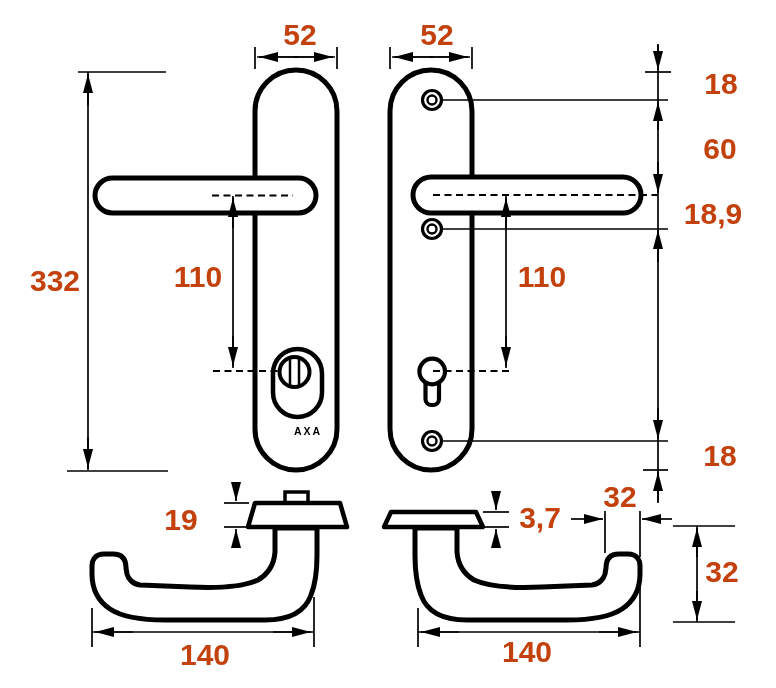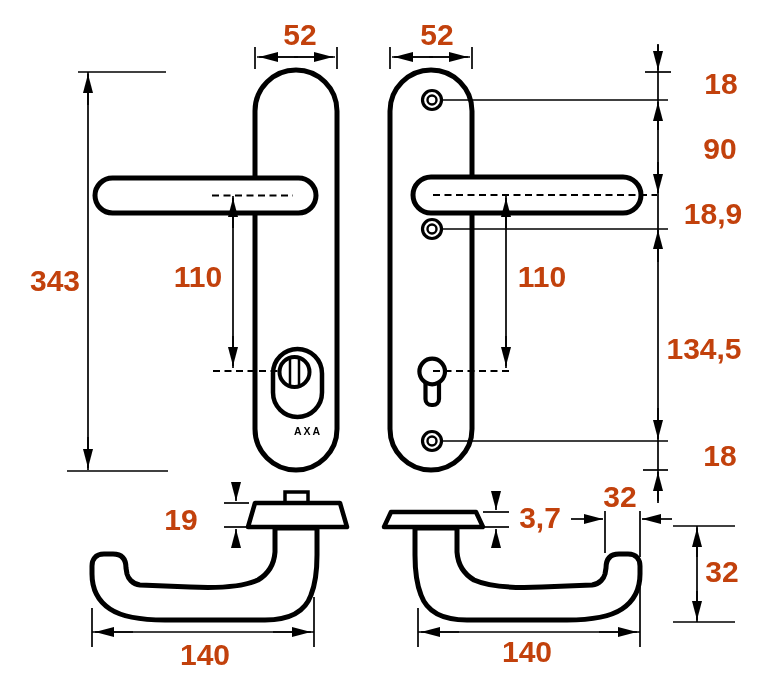--- a/index.html
+++ b/index.html
@@ -169,27 +169,26 @@
     <line class="thin" x1="418" y1="608" x2="418" y2="647"></line>
     <line class="thin" x1="640" y1="584" x2="640" y2="647"></line>
     <line class="thin" x1="418" y1="632" x2="640" y2="632"></line>
     <line class="thin" x1="459" y1="632" x2="421" y2="632" marker-end="url(#ah)"></line>
     <line class="thin" x1="599" y1="632" x2="637" y2="632" marker-end="url(#ah)"></line>
   </g>
 </svg>
 
 <div class="dim" style="left:300px;top:35px">52</div>
 <div class="dim" style="left:437px;top:35px">52</div>
-<div class="dim" style="left:55px;top:281px">343</div>
+<div class="dim" style="left:55px;top:281px">332</div>
 <div class="dim" style="left:198px;top:277px">110</div>
 <div class="dim" style="left:542px;top:277px">110</div>
 <div class="dim" style="left:721px;top:84px">18</div>
-<div class="dim" style="left:720px;top:149px">90</div>
+<div class="dim" style="left:720px;top:149px">60</div>
 <div class="dim" style="left:713px;top:214px">18,9</div>
-<div class="dim" style="left:704px;top:349px">134,5</div>
 <div class="dim" style="left:720px;top:456px">18</div>
 <div class="dim" style="left:181px;top:520px">19</div>
 <div class="dim" style="left:540px;top:518px">3,7</div>
 <div class="dim" style="left:620px;top:497px">32</div>
 <div class="dim" style="left:722px;top:572px">32</div>
 <div class="dim" style="left:205px;top:655px">140</div>
 <div class="dim" style="left:527px;top:652px">140</div>
 <div class="brand" style="left:308px;top:431px">AXA</div>
 
 </div>

